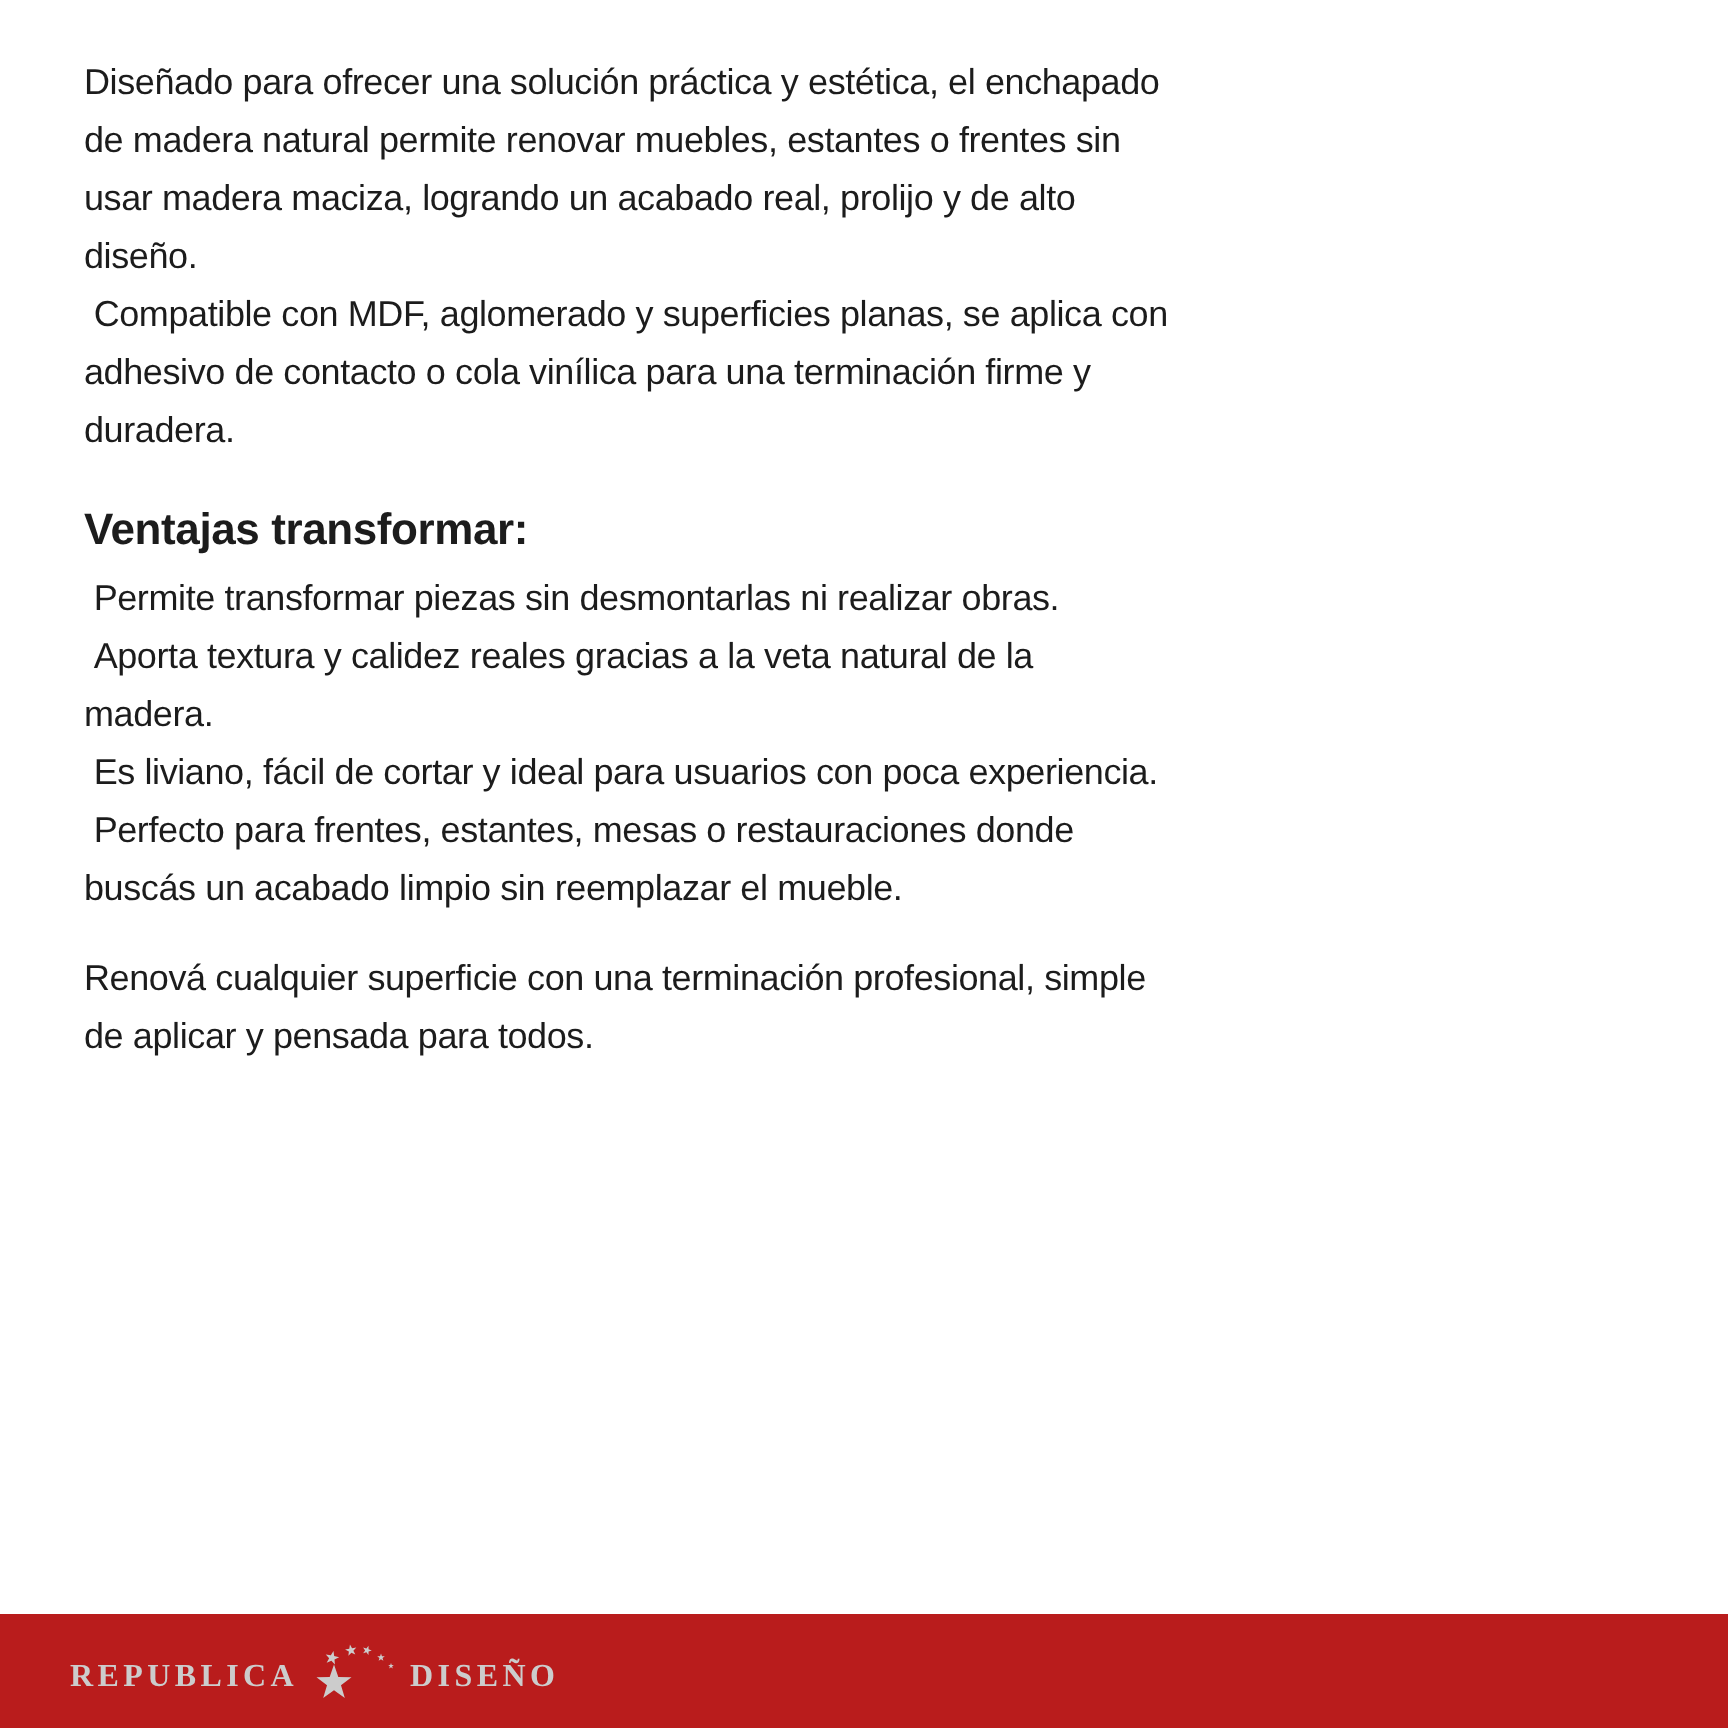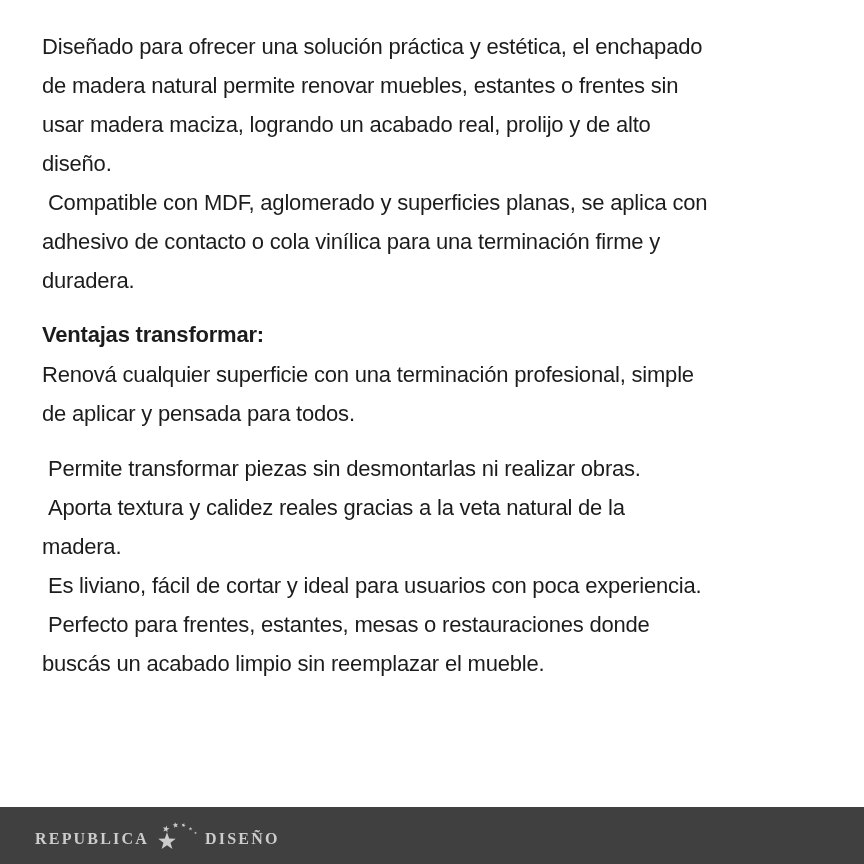--- a/index.html
+++ b/index.html
@@ -20,41 +20,41 @@
   .page-title {
     font-size: 26px;
     font-weight: bold;
     letter-spacing: -0.4px;
     line-height: 32px;
     margin: 0 0 22px 0;
     color: #161616;
     white-space: pre-wrap;
   }
   .body-text {
-    font-size: 22px;
-    line-height: 39px;
+    font-size: 18px;
+    line-height: 29px;
     letter-spacing: -0.2px;
     margin: 0 0 16px 0;
     white-space: pre-wrap;
   }
   .section-heading {
     font-size: 22px;
     line-height: 38.6px;
     letter-spacing: -0.2px;
     font-weight: bold;
     margin: 0;
     white-space: pre-wrap;
   }
   .footer-bar {
     position: absolute;
     left: 0;
     bottom: 0;
     width: 864px;
     height: 57px;
-    background: #404040;
+    background: #b91c1c;
     display: flex;
     align-items: center;
   }
   .brand-logo {
     margin-left: 35px;
     display: flex;
     align-items: center;
     color: #cccccc;
     font-family: "Liberation Serif", "DejaVu Serif", serif;
     font-size: 16px;
@@ -78,29 +78,29 @@
   <p class="body-text">Diseñado para ofrecer una solución práctica y estética, el enchapado
 de madera natural permite renovar muebles, estantes o frentes sin
 usar madera maciza, logrando un acabado real, prolijo y de alto
 diseño.
  Compatible con MDF, aglomerado y superficies planas, se aplica con
 adhesivo de contacto o cola vinílica para una terminación firme y
 duradera.</p>
 
   <h2 class="section-heading">Ventajas transformar:</h2>
 
-  <p class="body-text">Renová cualquier superficie con una terminación profesional, simple
-de aplicar y pensada para todos.</p>
-
   <p class="body-text"> Permite transformar piezas sin desmontarlas ni realizar obras.
  Aporta textura y calidez reales gracias a la veta natural de la
 madera.
  Es liviano, fácil de cortar y ideal para usuarios con poca experiencia.
  Perfecto para frentes, estantes, mesas o restauraciones donde
 buscás un acabado limpio sin reemplazar el mueble.</p>
+
+  <p class="body-text">Renová cualquier superficie con una terminación profesional, simple
+de aplicar y pensada para todos.</p>
 
 </main>
 
 <footer class="footer-bar">
   <div class="brand-logo">
     <span class="word">REPUBLICA</span>
     <svg class="stars-svg" width="44" height="32" viewBox="0 0 44 32" aria-hidden="true">
       <defs>
         <polygon id="star" points="0,-1 0.235,-0.324 0.951,-0.309 0.38,0.124 0.588,0.809 0,0.4 -0.588,0.809 -0.38,0.124 -0.951,-0.309 -0.235,-0.324"></polygon>
       </defs>

